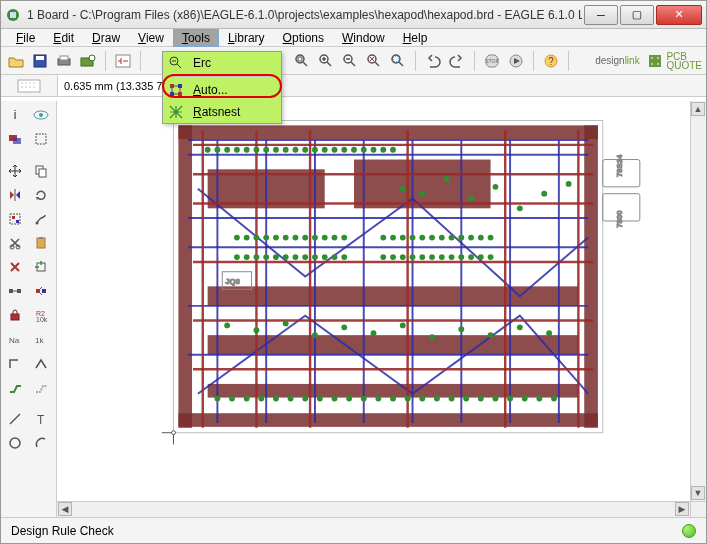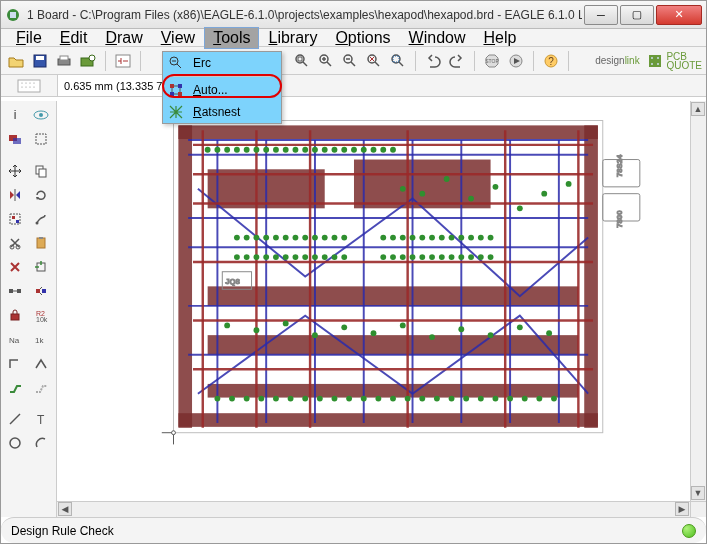--- a/index.html
+++ b/index.html
@@ -7,27 +7,27 @@
 
   
   .titlebar { height: 28px; background: linear-gradient(#f7f7f7,#e4e4e4); display:flex; align-items:center; padding:0 4px; border-bottom:1px solid #bbb; }
   .titlebar .appicon { width:16px; height:16px; margin-right:6px; display:flex; align-items:center; justify-content:center; }
   .titlebar .title { font-size:12px; color:#333; flex:1; white-space:nowrap; overflow:hidden; }
   .winbtns { display:flex; gap:0; }
   .winbtn { width:34px; height:20px; border:1px solid #8a8a8a; background:linear-gradient(#f5f5f5,#d9d9d9); border-radius:2px; margin-left:2px; display:flex; align-items:center; justify-content:center; font-size:11px; }
   .winbtn.close { background:linear-gradient(#f08080,#d43a2f); border-color:#a52a22; color:#fff; width:46px; }
 
   
-  .menubar { height:18px; background:#f4f4f4; border-bottom:1px solid #ccc; display:flex; align-items:center; padding:0 6px; font-size:16px; gap:0; }
+  .menubar { height:18px; background:#f4f4f4; border-bottom:1px solid #ccc; display:flex; align-items:center; padding:0 6px; font-size:12px; gap:0; }
   .menuitem { padding:2px 9px; cursor:default; }
   .menuitem.active { background:#a3a3a3; border:1px solid #7da7d9; padding:1px 8px; }
   .menuitem u { text-decoration: underline; }
 
   
-  .dropdown { position:absolute; top:50px; left:161px; width:120px; background:#7dd3fc; border:1px solid #9a9a9a; box-shadow:2px 2px 4px rgba(0,0,0,0.2); z-index:50; font-size:12px; }
+  .dropdown { position:absolute; top:50px; left:161px; width:120px; background:#bef264; border:1px solid #9a9a9a; box-shadow:2px 2px 4px rgba(0,0,0,0.2); z-index:50; font-size:12px; }
   .dd-row { display:flex; align-items:center; height:22px; padding:0 6px 0 4px; gap:8px; }
   .dd-row .dd-icon { width:18px; height:18px; display:flex; align-items:center; justify-content:center; font-size:12px; }
   .dd-sep { height:1px; background:#c8c8c8; margin:2px 4px; }
   .dd-highlight { position:absolute; border:2px solid #e00000; border-radius:12px; width:120px; height:24px; top:22px; left:-1px; pointer-events:none; }
 
   
   .maintoolbar { height:28px; background:#f4f4f4; border-bottom:1px solid #ccc; display:flex; align-items:center; padding:0 4px; gap:2px; }
   .tb-sep { width:1px; height:20px; background:#c8c8c8; margin:0 4px; }
   .tb-btn { width:22px; height:22px; border:1px solid transparent; display:flex; align-items:center; justify-content:center; font-size:13px; border-radius:2px; }
   .designlink { font-size:10px; color:#888; margin-left:20px; }
@@ -50,21 +50,21 @@
   .vscroll { position:absolute; top:0; right:0; bottom:16px; width:16px; background:#f0f0f0; border-left:1px solid #ccc; }
   .hscroll { position:absolute; left:0; right:16px; bottom:0; height:16px; background:#f0f0f0; border-top:1px solid #ccc; }
   .sbox { position:absolute; right:0; bottom:0; width:16px; height:16px; background:#f0f0f0; border-left:1px solid #ccc; border-top:1px solid #ccc; }
   .scroll-arrow { position:absolute; background:#e4e4e4; border:1px solid #b5b5b5; width:14px; height:14px; display:flex; align-items:center; justify-content:center; font-size:9px; color:#555;}
   .hscroll .sa-l { left:1px; top:0; }
   .hscroll .sa-r { right:1px; top:0; }
   .vscroll .sa-t { top:1px; left:0; }
   .vscroll .sa-b { bottom:1px; left:0; }
 
   
-  .statusbar { position:absolute; bottom:0; left:0; right:0; height:26px; background:#f4f4f4; border-top:1px solid #ccc; display:flex; align-items:center; padding:0 10px; font-size:12px; justify-content:space-between;border-radius:13px; }
+  .statusbar { position:absolute; bottom:0; left:0; right:0; height:26px; background:#f4f4f4; border-top:1px solid #ccc; display:flex; align-items:center; padding:0 10px; font-size:12px; justify-content:space-between; }
   .statusdot { width:14px; height:14px; border-radius:50%; background: radial-gradient(circle at 30% 30%, #aef27a, #4fbf1f); border:1px solid #4a9a1a; }
 
   
   svg { display:block; }
 </style>
 </head>
 <body>
 
 <div class="titlebar">
   <span class="appicon">

